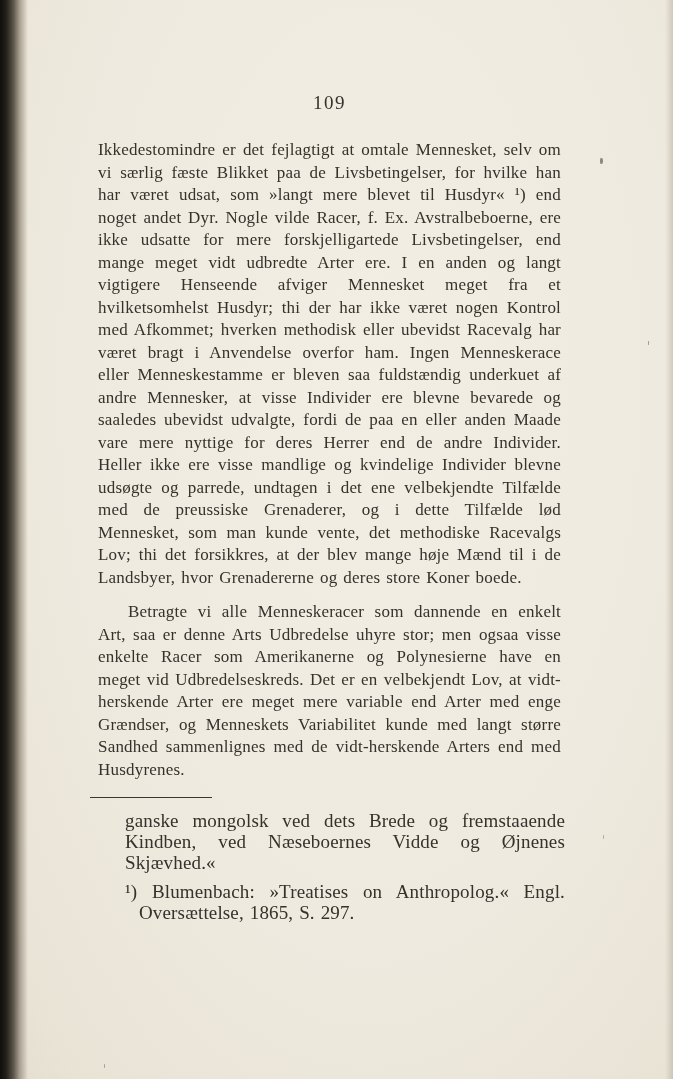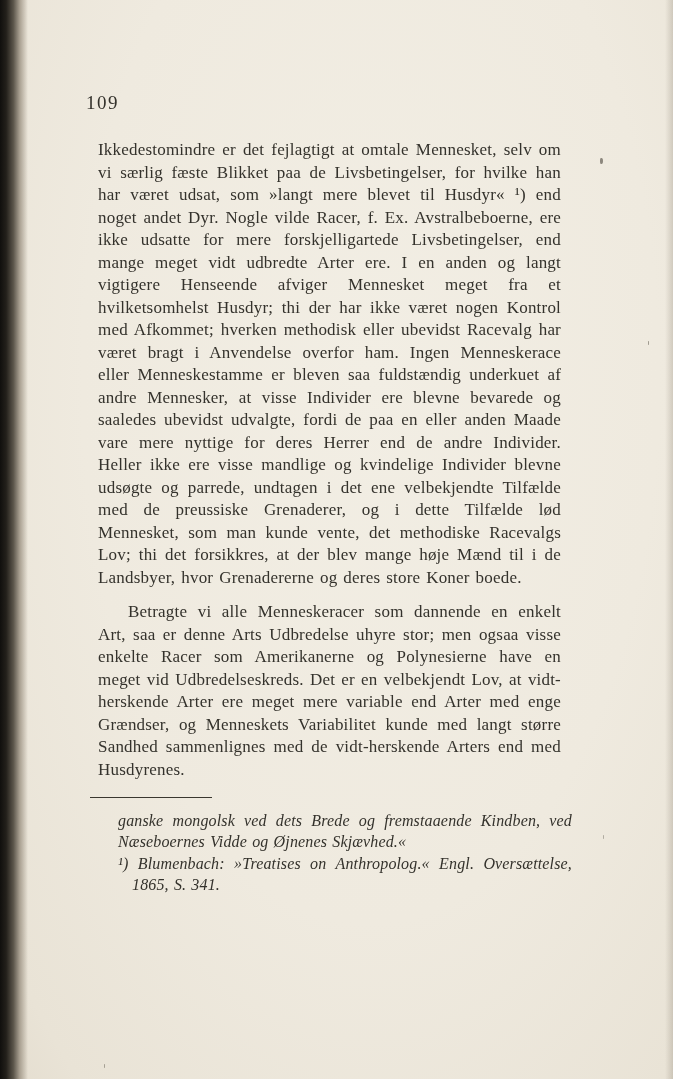--- a/index.html
+++ b/index.html
@@ -47,21 +47,21 @@
       2px 676px 0 -1px rgba(60,55,45,0.35),
       -62px -120px 0 -2px rgba(60,55,45,0.3);
   }
   .content {
     position: absolute;
     left: 86px;
     top: 92px;
     width: 487px;
   }
   .page-number {
-    text-align: left;
+    text-align: center;
     font-size: 19px;
     letter-spacing: 1.5px;
     margin-bottom: 25px;
   }
   .body-text p {
     margin: 12px;
     text-align: justify;
     font-size: 17px;
     line-height: 22.5px;
     word-spacing: 1.5px;
@@ -75,27 +75,26 @@
     border: none;
     border-top: 1.6px solid #3a372f;
     margin: 16px 0 0 4px;
   }
   .footnotes {
     margin-left: 31px;
     margin-top: 12px;
     width: 456px;
   }
   .footnotes p {
-    margin: 1px;
+    margin: 8px;
     text-align: justify;
-    font-size: 16px;
+    font-size: 19px;
     line-height: 21px;
     word-spacing: 1px;
     letter-spacing: 0.15px;
-    font-style: italic;
   }
   .footnote-note {
     text-indent: -14px;
     padding-left: 14px;
   }
 </style>
 </head>
 <body>
 
 <div class="page">
@@ -108,16 +107,16 @@
 
     <div class="body-text">
       <p class="para1">Ikkedestomindre er det fejlagtigt at omtale Mennesket, selv om vi særlig fæste Blikket paa de Livsbetingelser, for hvilke han har været udsat, som »langt mere blevet til Husdyr« ¹) end noget andet Dyr. Nogle vilde Racer, f. Ex. Avstralbeboerne, ere ikke udsatte for mere forskjelligartede Livsbetingelser, end mange meget vidt udbredte Arter ere. I en anden og langt vigtigere Henseende afviger Mennesket meget fra et hvilketsomhelst Husdyr; thi der har ikke været nogen Kontrol med Afkommet; hverken methodisk eller ubevidst Racevalg har været bragt i Anvendelse overfor ham. Ingen Menneskerace eller Menneskestamme er bleven saa fuldstændig underkuet af andre Mennesker, at visse Individer ere blevne bevarede og saaledes ubevidst udvalgte, fordi de paa en eller anden Maade vare mere nyttige for deres Herrer end de andre Individer. Heller ikke ere visse mandlige og kvindelige Individer blevne udsøgte og parrede, undtagen i det ene velbekjendte Tilfælde med de preussiske Grenaderer, og i dette Tilfælde lød Mennesket, som man kunde vente, det methodiske Racevalgs Lov; thi det forsikkres, at der blev mange høje Mænd til i de Landsbyer, hvor Grenadererne og deres store Koner boede.</p>
       <p class="para2">Betragte vi alle Menneskeracer som dannende en enkelt Art, saa er denne Arts Udbredelse uhyre stor; men ogsaa visse enkelte Racer som Amerikanerne og Polynesierne have en meget vid Udbredelseskreds. Det er en velbekjendt Lov, at vidt-herskende Arter ere meget mere variable end Arter med enge Grændser, og Menneskets Variabilitet kunde med langt større Sandhed sammenlignes med de vidt-herskende Arters end med Husdyrenes.</p>
     </div>
 
     <div class="footnote-rule"></div>
 
     <div class="footnotes">
       <p class="footnote-cont">ganske mongolsk ved dets Brede og fremstaaende Kindben, ved Næseboernes Vidde og Øjnenes Skjævhed.«</p>
-      <p class="footnote-note">¹) Blumenbach: »Treatises on Anthropolog.« Engl. Oversættelse, 1865, S. 341.</p>
+      <p class="footnote-note">¹) Blumenbach: »Treatises on Anthropolog.« Engl. Oversættelse, 1865, S. 297.</p>
     </div>
   </div>
 </div>
 
 </body></html>

